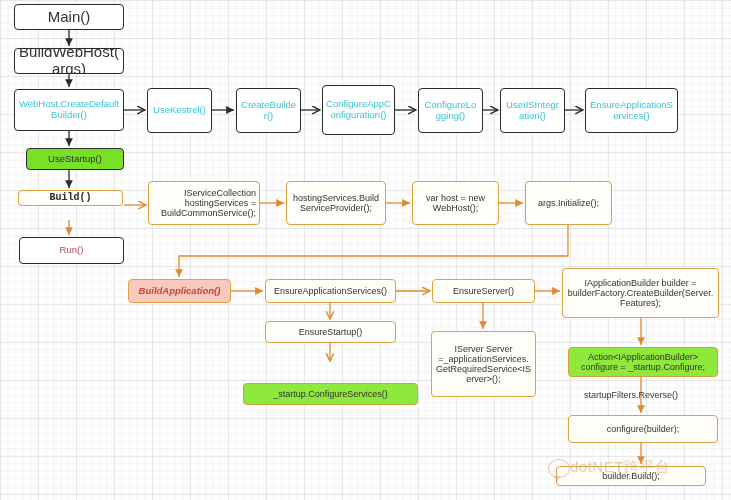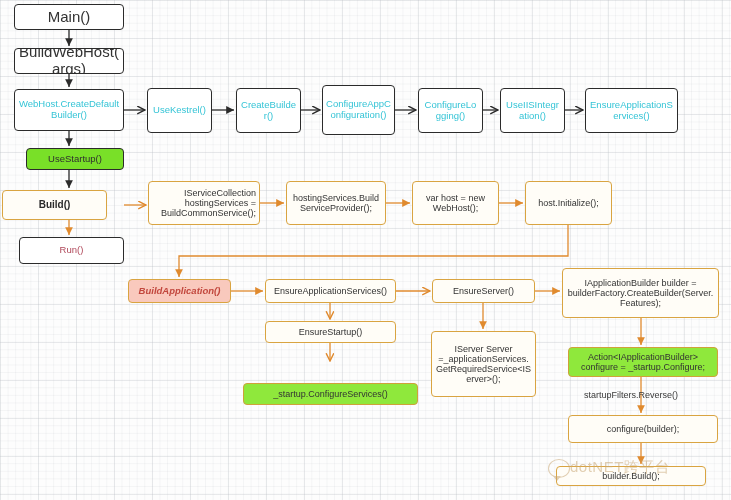--- a/index.html
+++ b/index.html
@@ -229,21 +229,21 @@
       </div>
       <div class="node s-plain" style="left: 14px; top: 48px; width: 110px; height: 26px;">
         <span class="lbl">BuildWebHost(args)</span>
       </div>
       <div class="node s-cyan" style="left: 14px; top: 89px; width: 110px; height: 42px;">
         <span class="lbl">WebHost.CreateDefaultBuilder()</span>
       </div>
       <div class="node s-green" style="left: 26px; top: 148px; width: 98px; height: 22px;">
         <span class="lbl">UseStartup()</span>
       </div>
-      <div class="node s-orange-bold" style="left: 2px; top: 190px; width: 105px; height: 30px;">
+      <div class="node s-orange-bold" style="left: 18px; top: 190px; width: 105px; height: 16px; font-family: Liberation Mono, monospace;">
         <span class="lbl">Build()</span>
       </div>
       <div class="node s-run" style="left: 19px; top: 237px; width: 105px; height: 27px;">
         <span class="lbl">Run()</span>
       </div>
       <div class="node s-cyan" style="left: 147px; top: 88px; width: 65px; height: 45px;">
         <span class="lbl">UseKestrel()</span>
       </div>
       <div class="node s-cyan" style="left: 236px; top: 88px; width: 65px; height: 45px;">
         <span class="lbl">CreateBuilder()</span>
@@ -263,21 +263,21 @@
       <div class="node s-orange" style="left: 148px; top: 181px; width: 112px; height: 44px; text-align: right;">
         <span class="lbl">IServiceCollection hostingServices = BuildCommonService();</span>
       </div>
       <div class="node s-orange" style="left: 286px; top: 181px; width: 100px; height: 44px;">
         <span class="lbl">hostingServices.BuildServiceProvider();</span>
       </div>
       <div class="node s-orange" style="left: 412px; top: 181px; width: 87px; height: 44px;">
         <span class="lbl">var host = new WebHost();</span>
       </div>
       <div class="node s-orange" style="left: 525px; top: 181px; width: 87px; height: 44px;">
-        <span class="lbl">host.Initialize();</span>
+        <span class="lbl">args.Initialize();</span>
       </div>
       <div class="node s-pink" style="left: 128px; top: 279px; width: 103px; height: 24px;">
         <span class="lbl">BuildApplication()</span>
       </div>
       <div class="node s-orange" style="left: 265px; top: 279px; width: 131px; height: 24px;">
         <span class="lbl">EnsureApplicationServices()</span>
       </div>
       <div class="node s-orange" style="left: 265px; top: 321px; width: 131px; height: 22px;">
         <span class="lbl">EnsureStartup()</span>
       </div>

